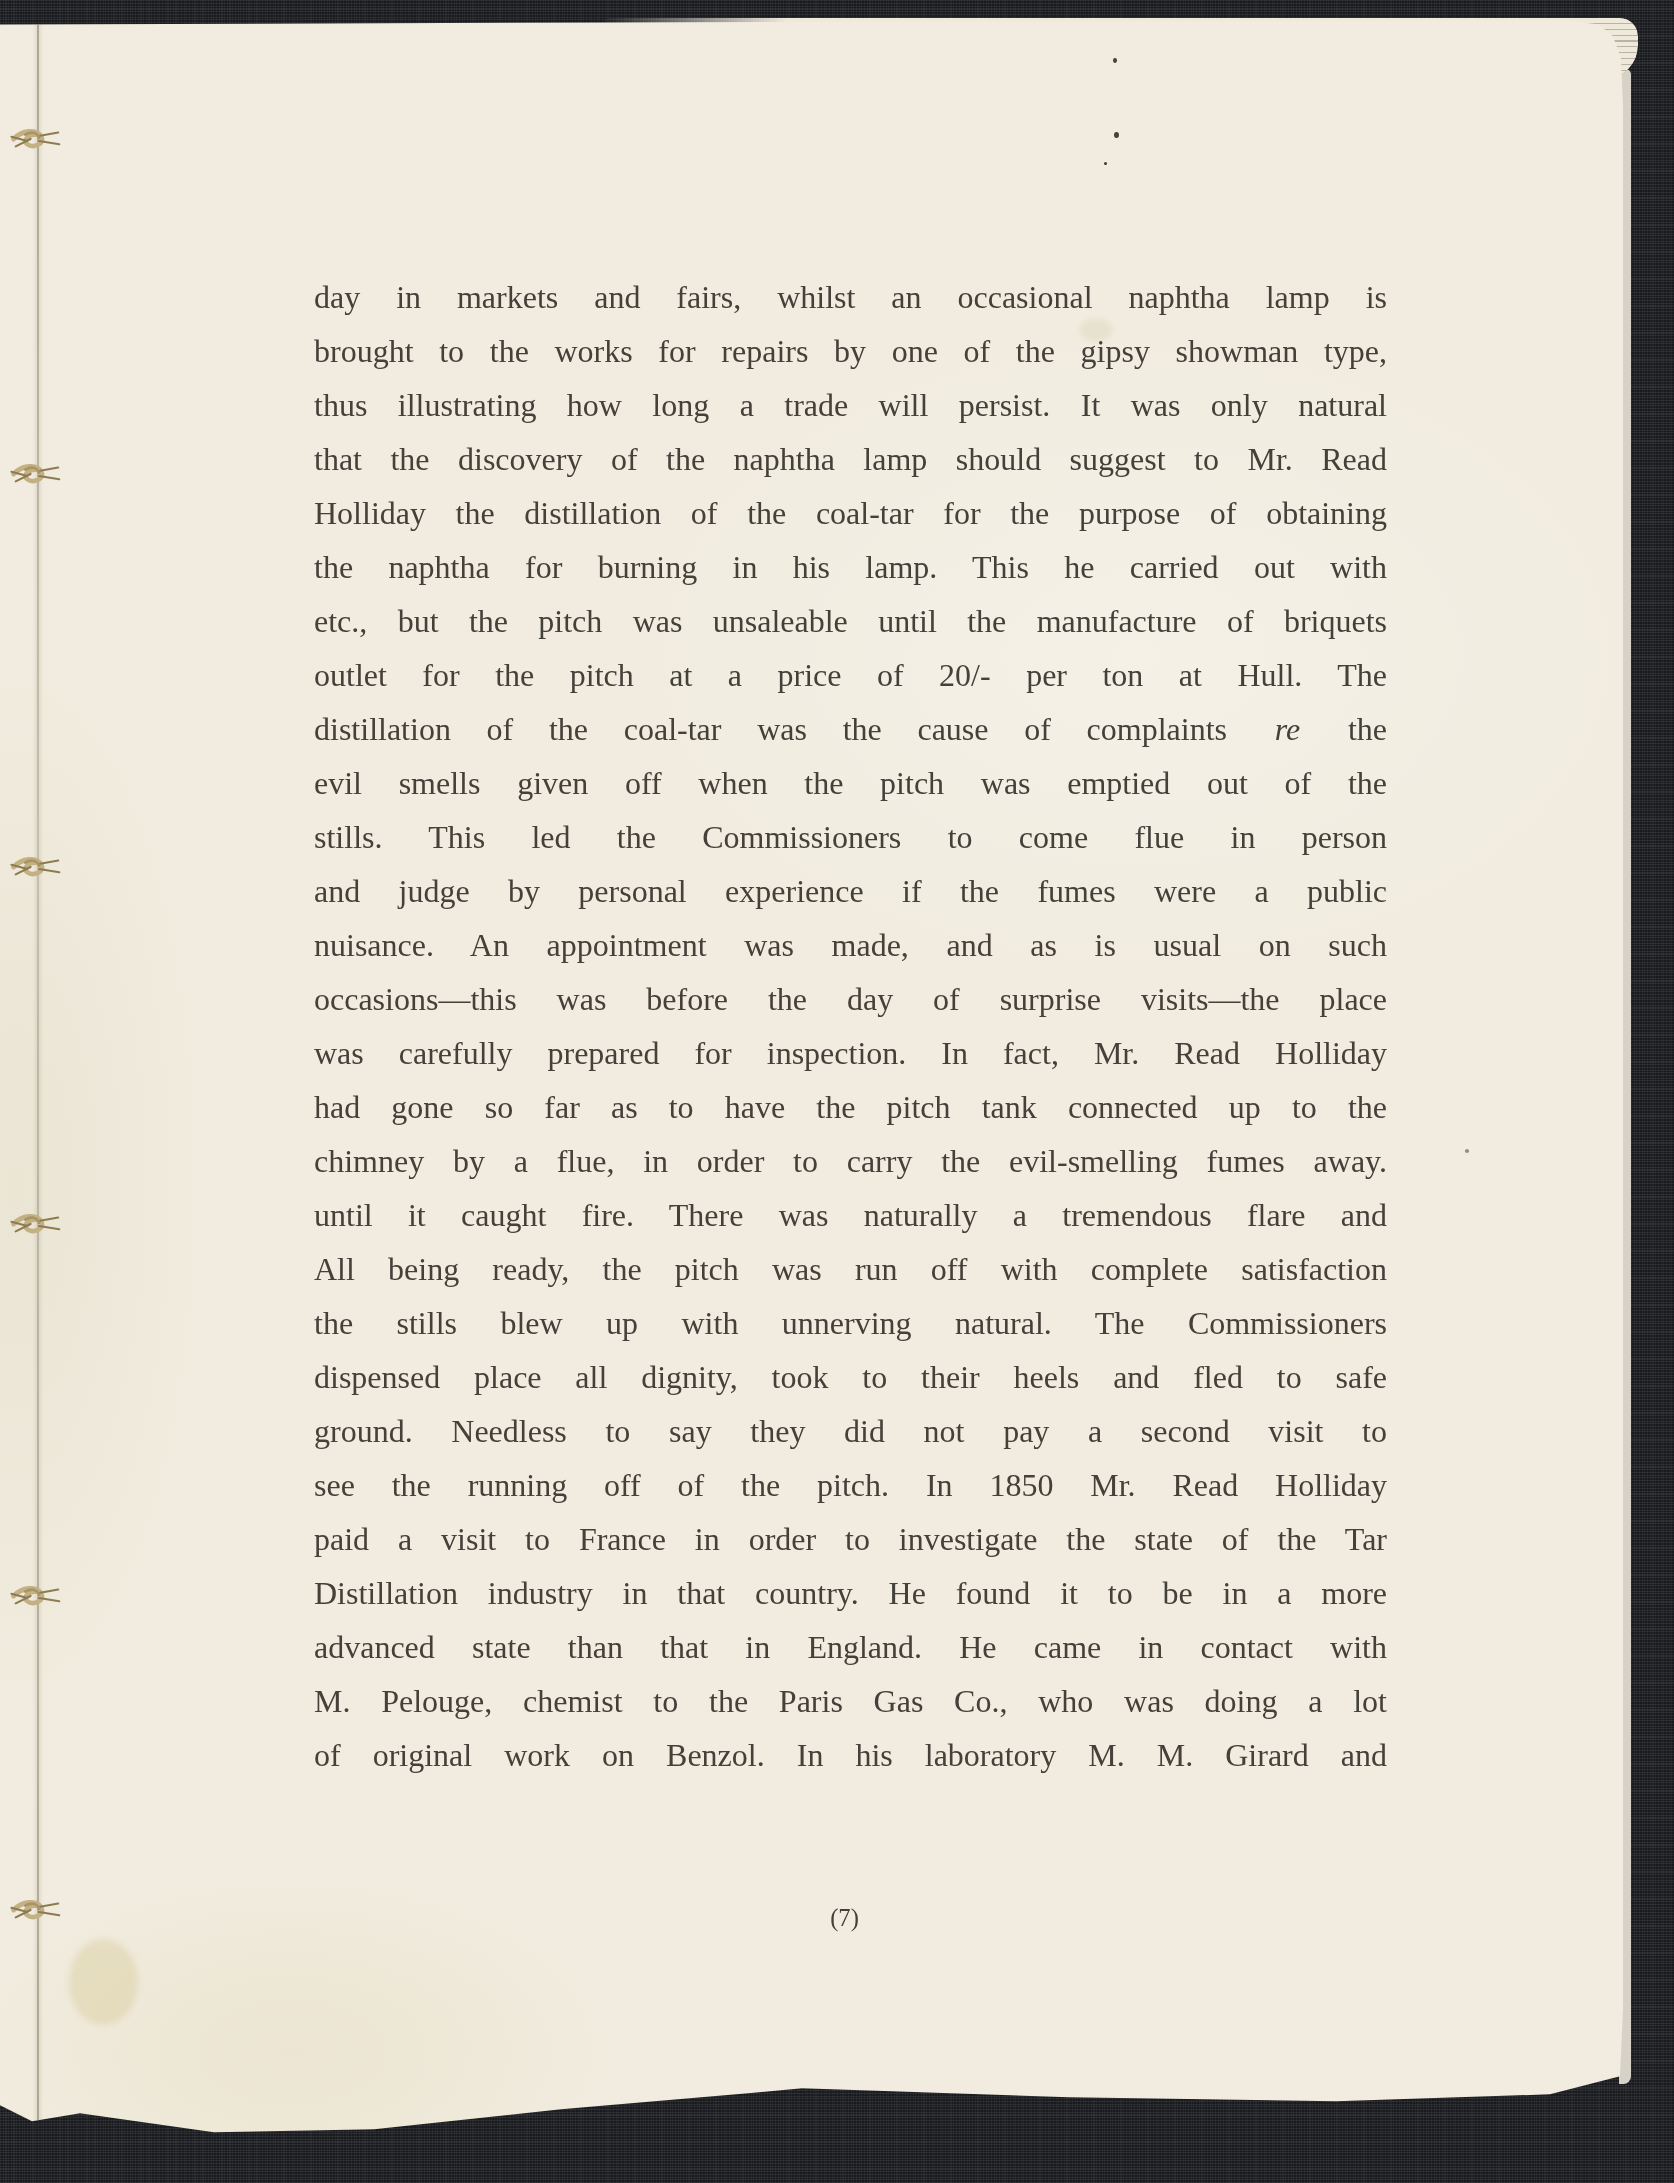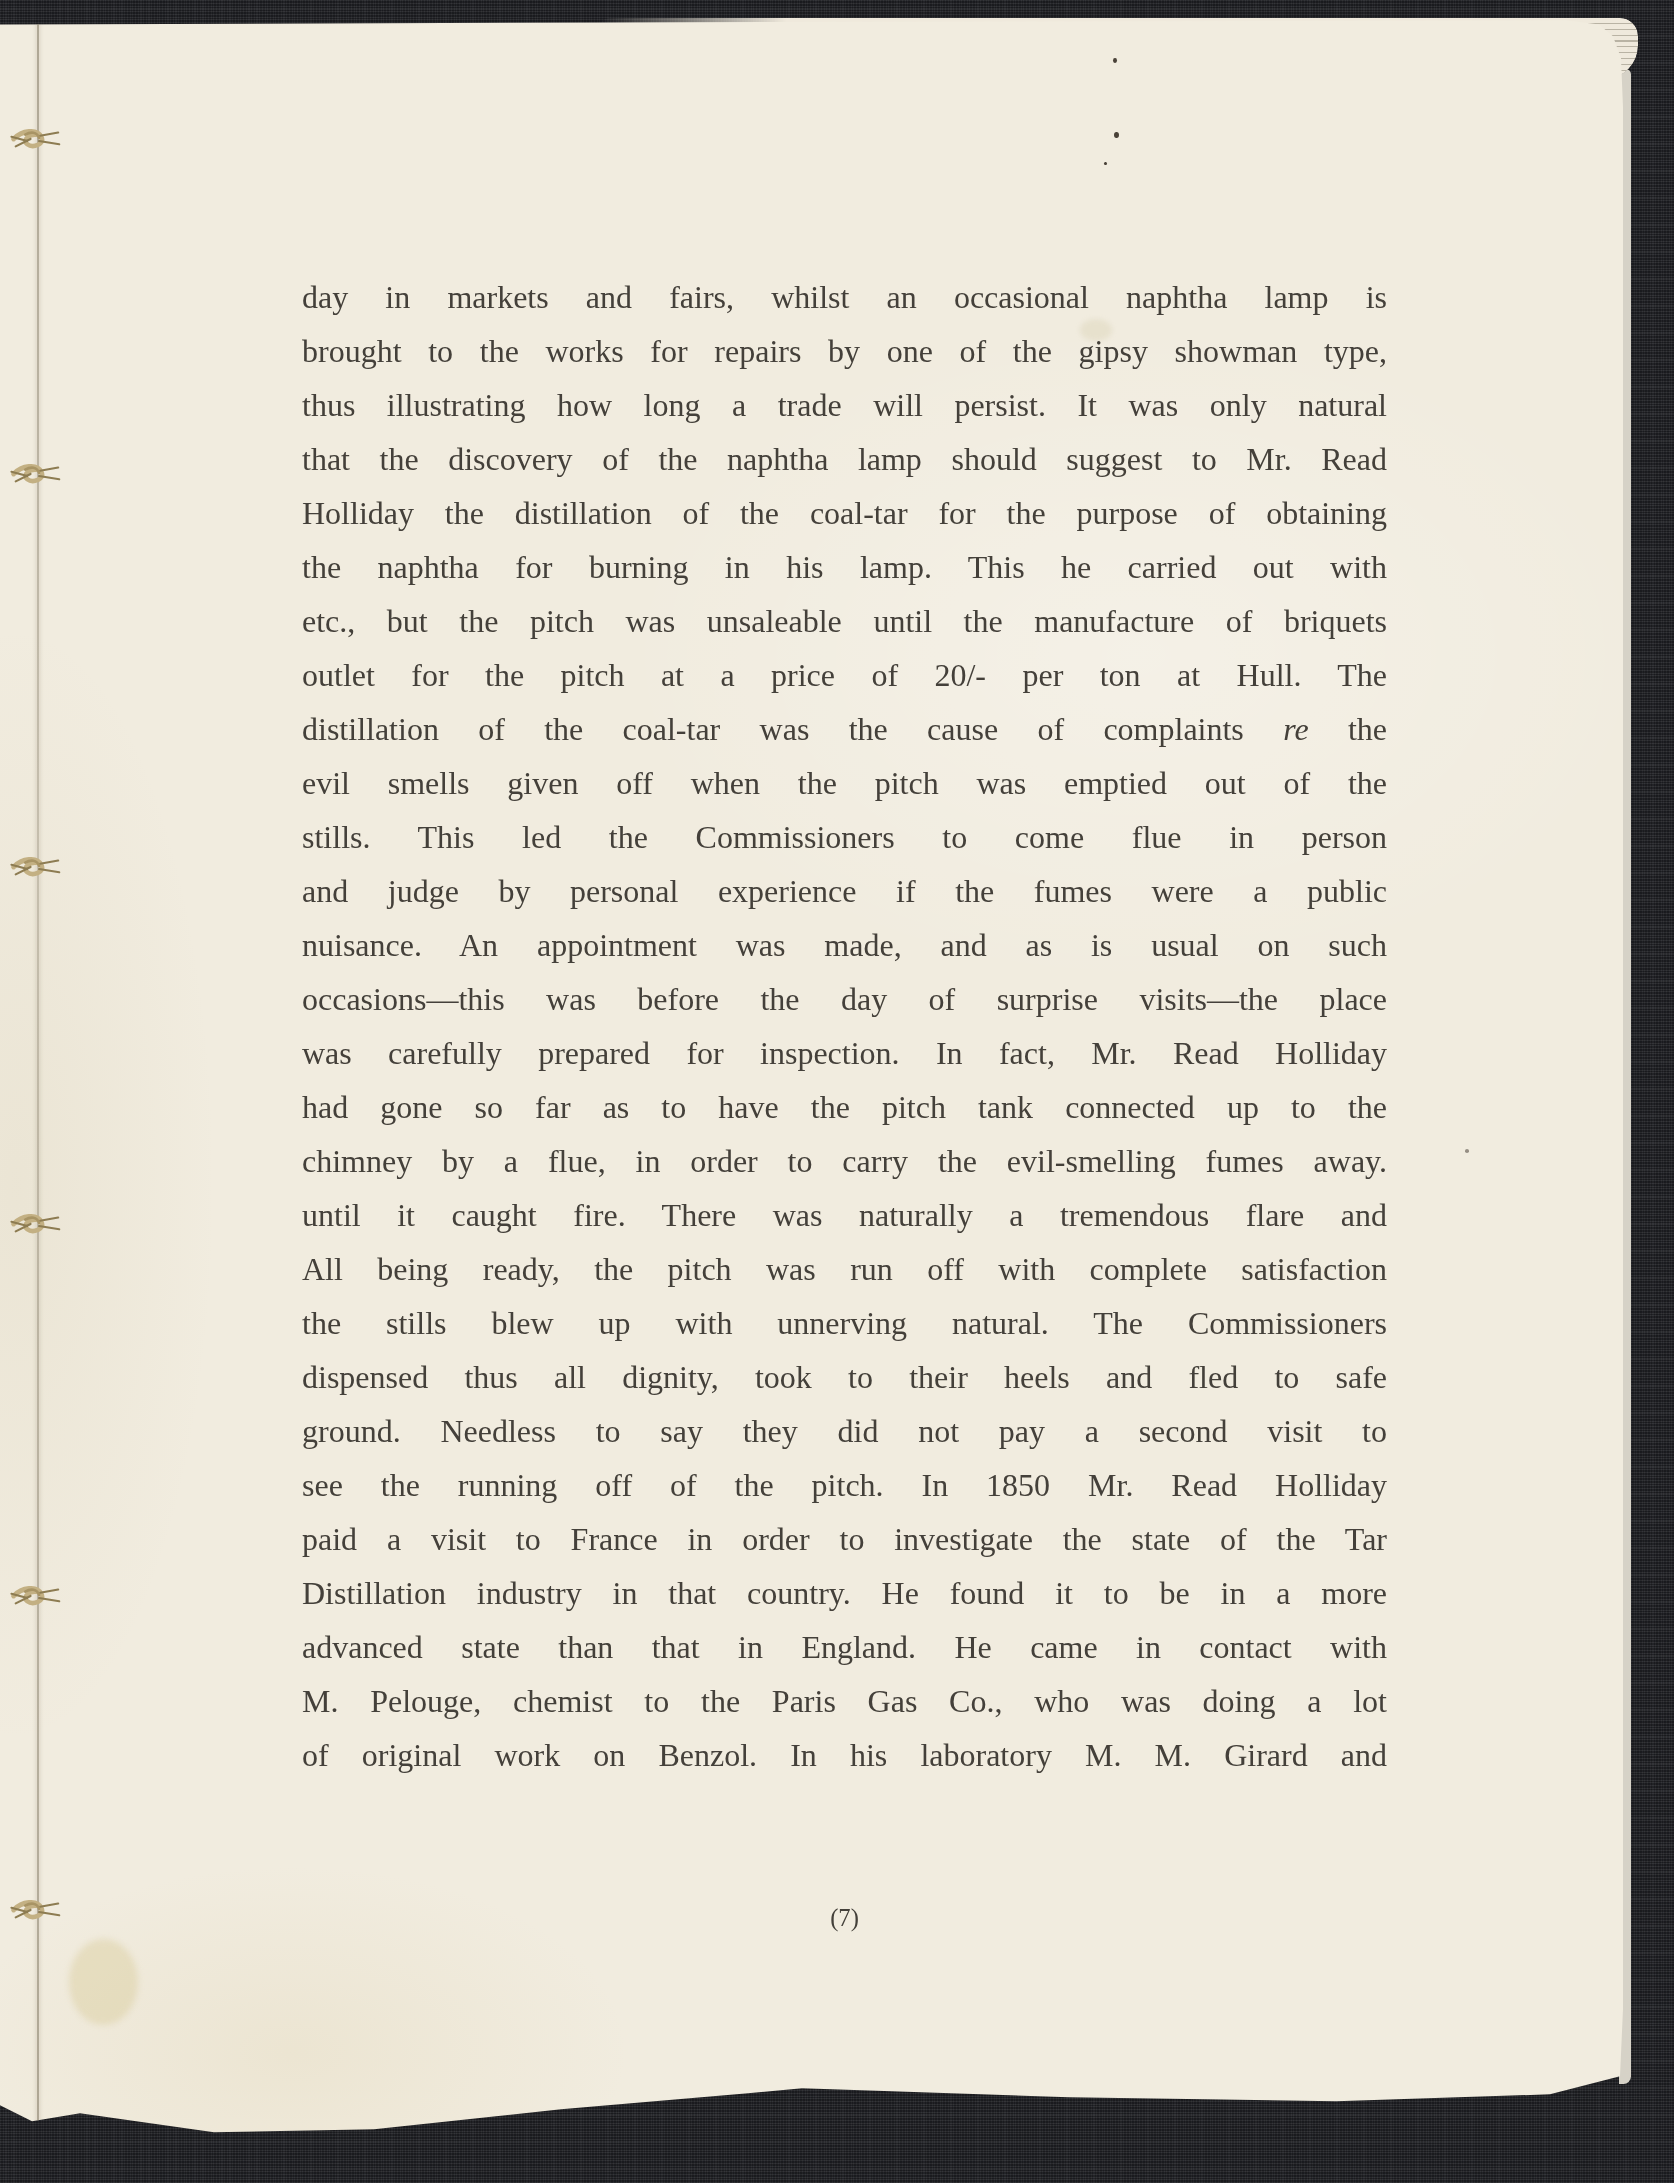--- a/index.html
+++ b/index.html
@@ -59,21 +59,21 @@
   .knot{position:absolute;width:64px;height:34px;margin-left:-32px;margin-top:-17px;}
   
   .text-block{
     position:absolute;left:302px;top:250px;width:1085px;
     font-size:32px;line-height:54px;color:var(--ink,#44403a);
   }
   .line{
     text-align:justify;text-align-last:justify;
     height:54px;white-space:nowrap;
   }
-  .line span{white-space:normal;}
+  .line span{white-space:normal;margin-left:12px;}
   .line{white-space:normal;}
   .it{font-style:italic;}
   .page-number{
     position:absolute;left:302px;top:1884px;width:1085px;
     text-align:center;font-size:24.6px;color:var(--ink,#44403a);
   }
   .speck{position:absolute;border-radius:50%;background:#4a4238;}
   .stain{position:absolute;border-radius:50%;}
 </style>
 </head>
@@ -142,21 +142,21 @@
       <div class="line"><span>stills.  This led the Commissioners to come flue in person</span></div>
       <div class="line"><span>and judge by personal experience if the fumes were a public</span></div>
       <div class="line"><span>nuisance.  An appointment was made, and as is usual on such</span></div>
       <div class="line"><span>occasions—this was before the day of surprise visits—the place</span></div>
       <div class="line"><span>was carefully prepared for inspection.  In fact, Mr. Read Holliday</span></div>
       <div class="line"><span>had gone so far as to have the pitch tank connected up to the</span></div>
       <div class="line"><span>chimney by a flue, in order to carry the evil-smelling fumes away.</span></div>
       <div class="line"><span>until it caught fire.  There was naturally a tremendous flare and</span></div>
       <div class="line"><span>All being ready, the pitch was run off with complete satisfaction</span></div>
       <div class="line"><span>the stills blew up with unnerving natural.  The Commissioners</span></div>
-      <div class="line"><span>dispensed thus all dignity, took to their heels and fled to safe</span></div>
+      <div class="line"><span>dispensed place all dignity, took to their heels and fled to safe</span></div>
       <div class="line"><span>ground.  Needless to say they did not pay a second visit to</span></div>
       <div class="line"><span>see the running off of the pitch.  In 1850 Mr. Read Holliday</span></div>
       <div class="line"><span>paid a visit to France in order to investigate the state of the Tar</span></div>
       <div class="line"><span>Distillation industry in that country.  He found it to be in a more</span></div>
       <div class="line"><span>advanced state than that in England.  He came in contact with</span></div>
       <div class="line"><span>M. Pelouge, chemist to the Paris Gas Co., who was doing a lot</span></div>
       <div class="line"><span>of original work on Benzol.  In his laboratory M. M. Girard and</span></div>
     </div>
 
   <div class="page-number">(7)</div>

